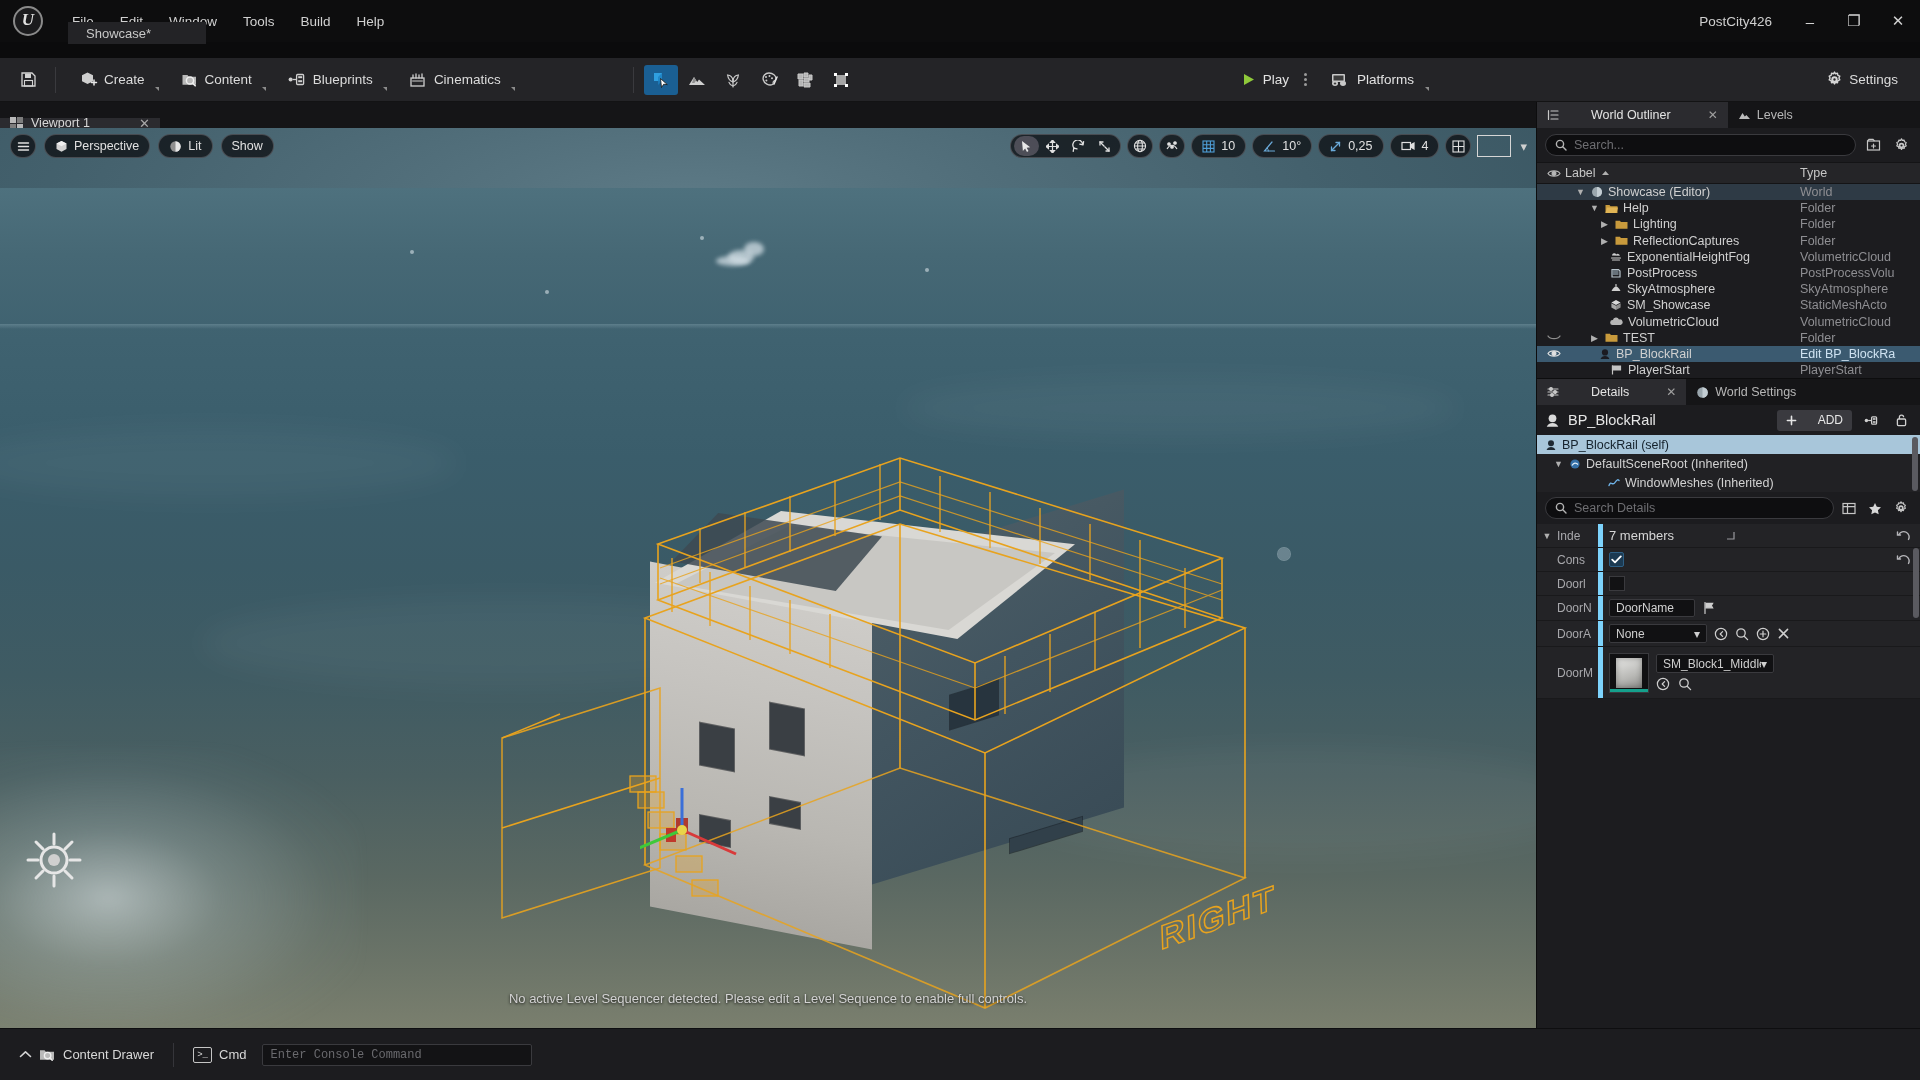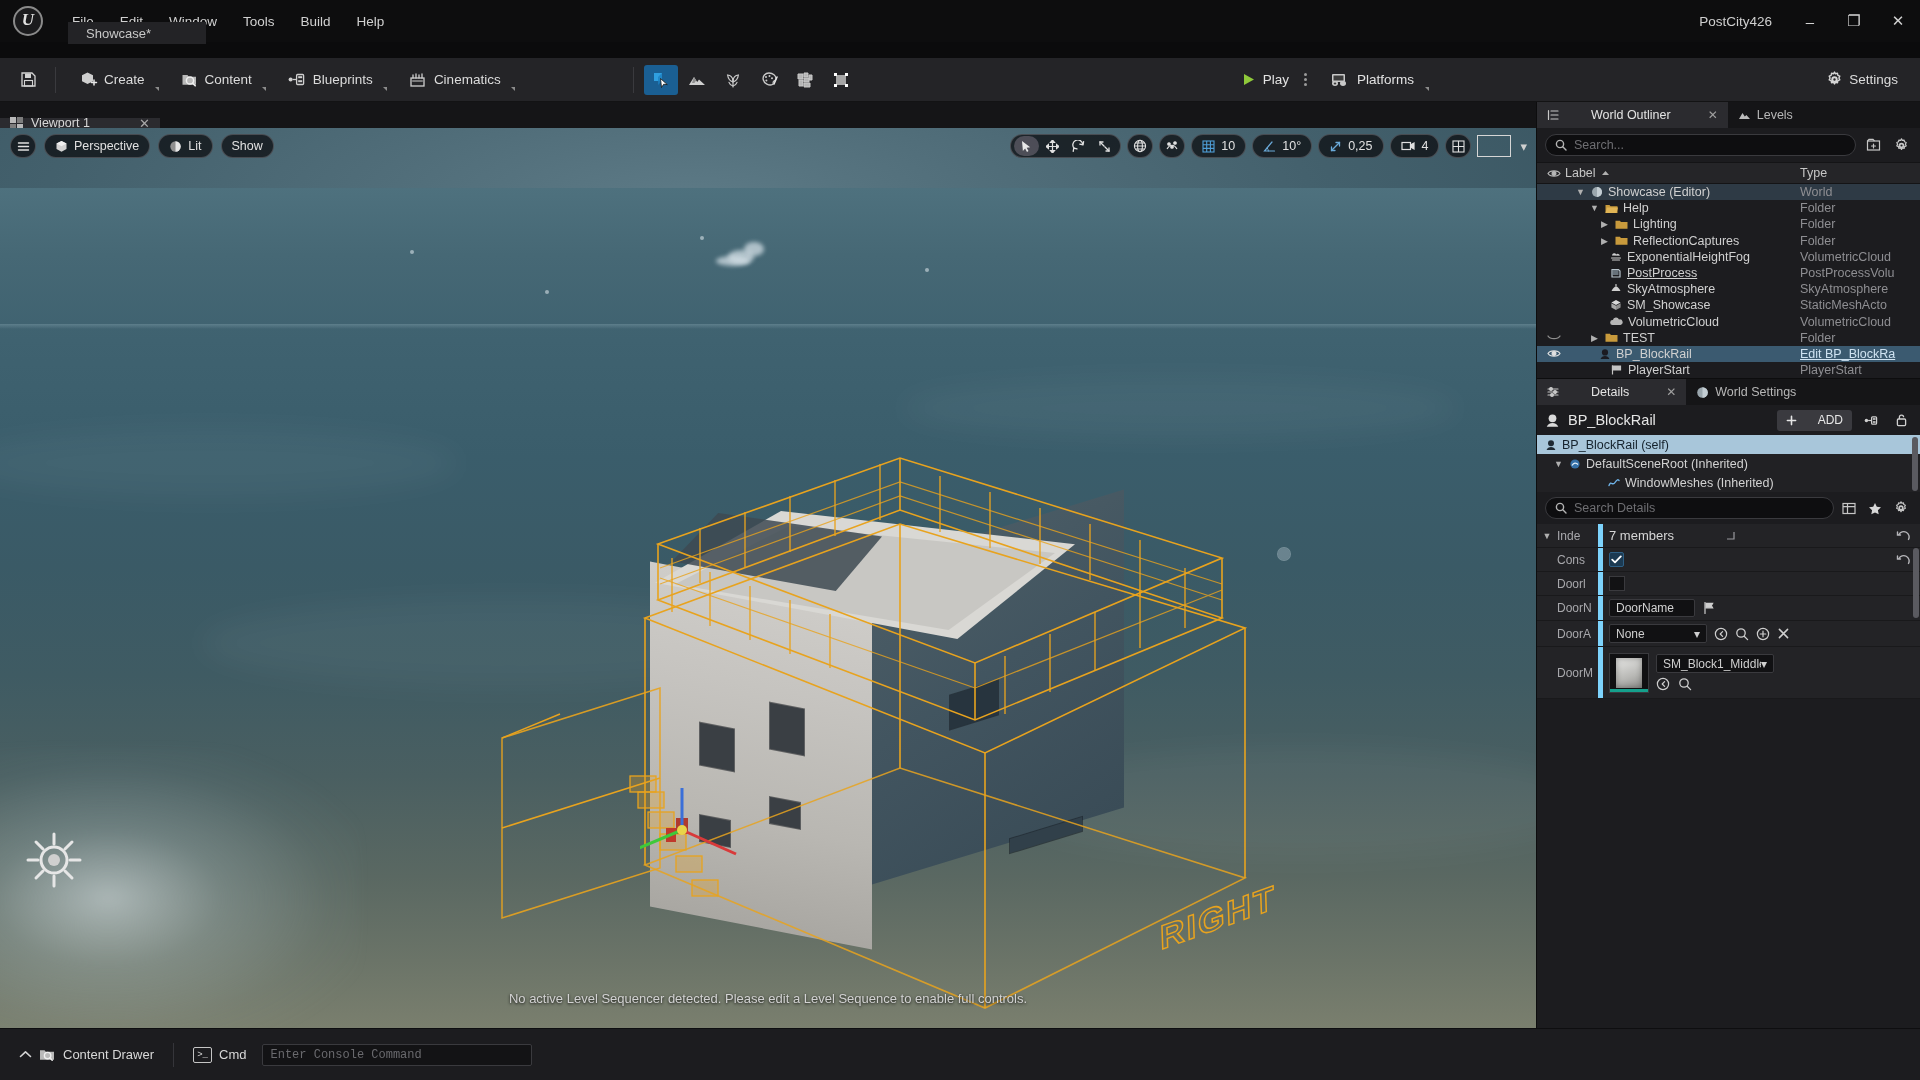--- a/index.html
+++ b/index.html
@@ -265,21 +265,21 @@
   .tree { background: #1c1c1f; }
   .trow {
     display: flex; align-items: center; height: 16.2px; font-size: 12.5px;
     color: #d0d0d0; cursor: default; padding-left: 6px;
   }
   .trow.sel { background: #3b5a70; }
   .trow.sel0 { background: #2e3a45; }
   .t-eye { width: 22px; display: flex; justify-content: center; color: #9a9a9a; }
   .t-main { flex: 1; display: flex; align-items: center; gap: 5px; overflow: hidden; white-space: nowrap; }
   .t-type { width: 120px; color: #8e8e92; overflow: hidden; white-space: nowrap; }
-  .t-type.link { color: #cfe3f2; text-decoration: underline; }
+  .t-type.link { color: #cfe3f2; }
   .twisty {
     width: 11px; display: inline-flex; align-items: center; justify-content: center;
     color: #b0b0b0; font-size: 9px;
   }
   .statusline {
     height: 22px; display: flex; align-items: center; padding-left: 10px;
     font-size: 12.3px; color: #bdbdbd; background: #1c1c1f;
     border-top: 1px solid #141416;
   }
 
@@ -976,21 +976,21 @@
                 <path d="M1.5 7h9M2.5 9h7" stroke="#cfcfcf" stroke-width="1.2" stroke-linecap="round"></path>
               </svg>
           </span>
           <span>ExponentialHeightFog</span>
         </div>
         <div class="t-type">VolumetricCloud</div>
       </div>
 
       <div class="trow">
         <div class="t-eye"></div>
-        <div class="t-main" style="padding-left:45px;text-decoration:underline;">
+        <div class="t-main" style="padding-left:45px;">
           <span class="ico">
             <svg width="12" height="12" viewBox="0 0 12 12">
                 <path d="M2 2.5h6.5L10 4v6H2z" fill="none" stroke="#b8c4cc" stroke-width="1.2"></path>
                 <path d="M2.5 3h6v5h-6z" fill="#8796a0" opacity=".7"></path>
               </svg>
           </span>
           <span>PostProcess</span>
         </div>
         <div class="t-type">PostProcessVolu</div>
       </div>

